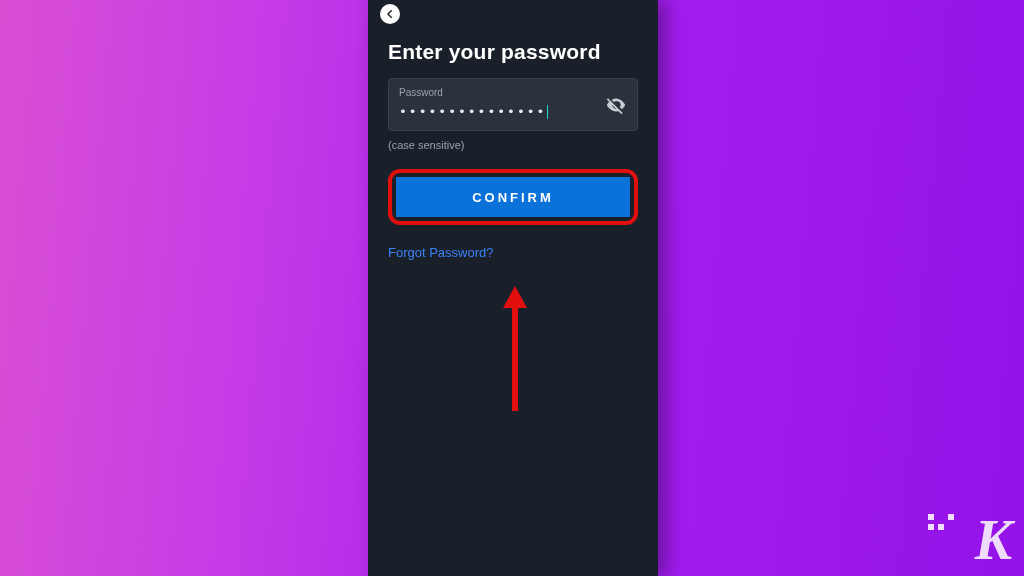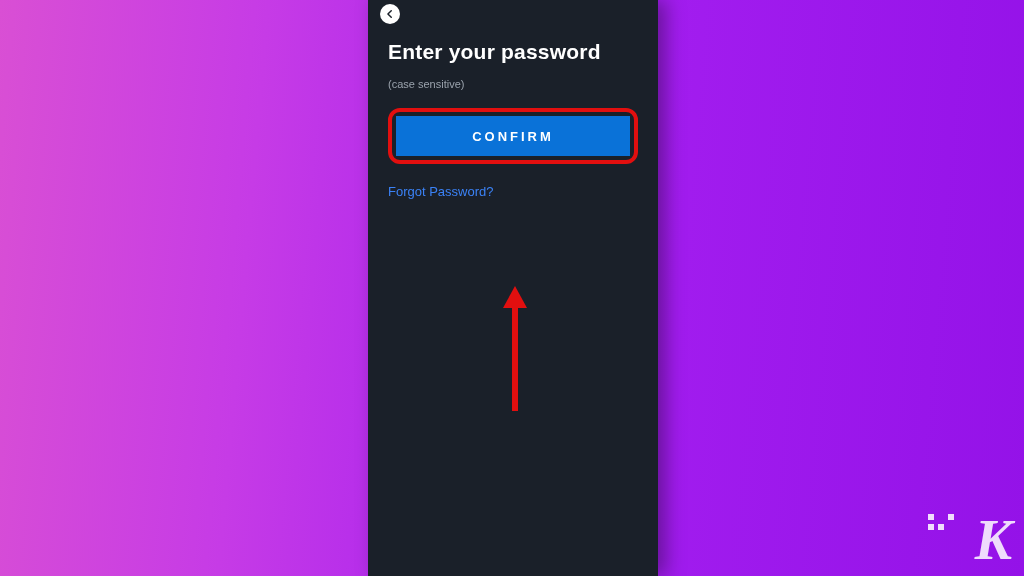--- a/index.html
+++ b/index.html
@@ -88,20 +88,31 @@
 
     <div class="back-btn">
       <svg viewBox="0 0 24 24">
         <path d="M15 4 L7 12 L15 20" stroke="#1a2029" stroke-width="3.5" fill="none" stroke-linecap="round" stroke-linejoin="round"></path>
       </svg>
     </div>
 
     <div class="content">
       <h1 class="title">Enter your password</h1>
 
+      <div class="pw-field">
+        <span class="pw-label">Password</span>
+        <span class="pw-dots">•••••••••••••••</span><span class="cursor"></span>
+        <span class="eye-btn">
+          <svg viewBox="0 0 24 24">
+            <path fill="currentColor" d="M12 5c5 0 9 4.5 10 7-0.5 1.2-1.7 3-3.6 4.6l-2.2-2.2A4 4 0 0 0 12 8a4 4 0 0 0-2.4 0.8L7.3 6.5C8.7 5.6 10.3 5 12 5z"></path>
+            <path fill="currentColor" d="M3.3 4.7 19.3 20.7l-1.4 1.4L2 6.1z"></path>
+            <path fill="currentColor" d="M4.6 8.4C3 9.9 2.4 11.3 2 12c1 2.5 5 7 10 7 1.5 0 2.9-0.4 4.1-1l-2.4-2.4A4 4 0 0 1 8 12c0-0.5 0.1-1 0.3-1.5z"></path>
+          </svg>
+        </span>
+      </div>
 
       <div class="hint">(case sensitive)</div>
 
       <div class="confirm-wrap">
         <button class="confirm-btn">
           <span>CONFIRM</span>
         </button>
       </div>
 
       <div class="forgot">Forgot Password?</div>

